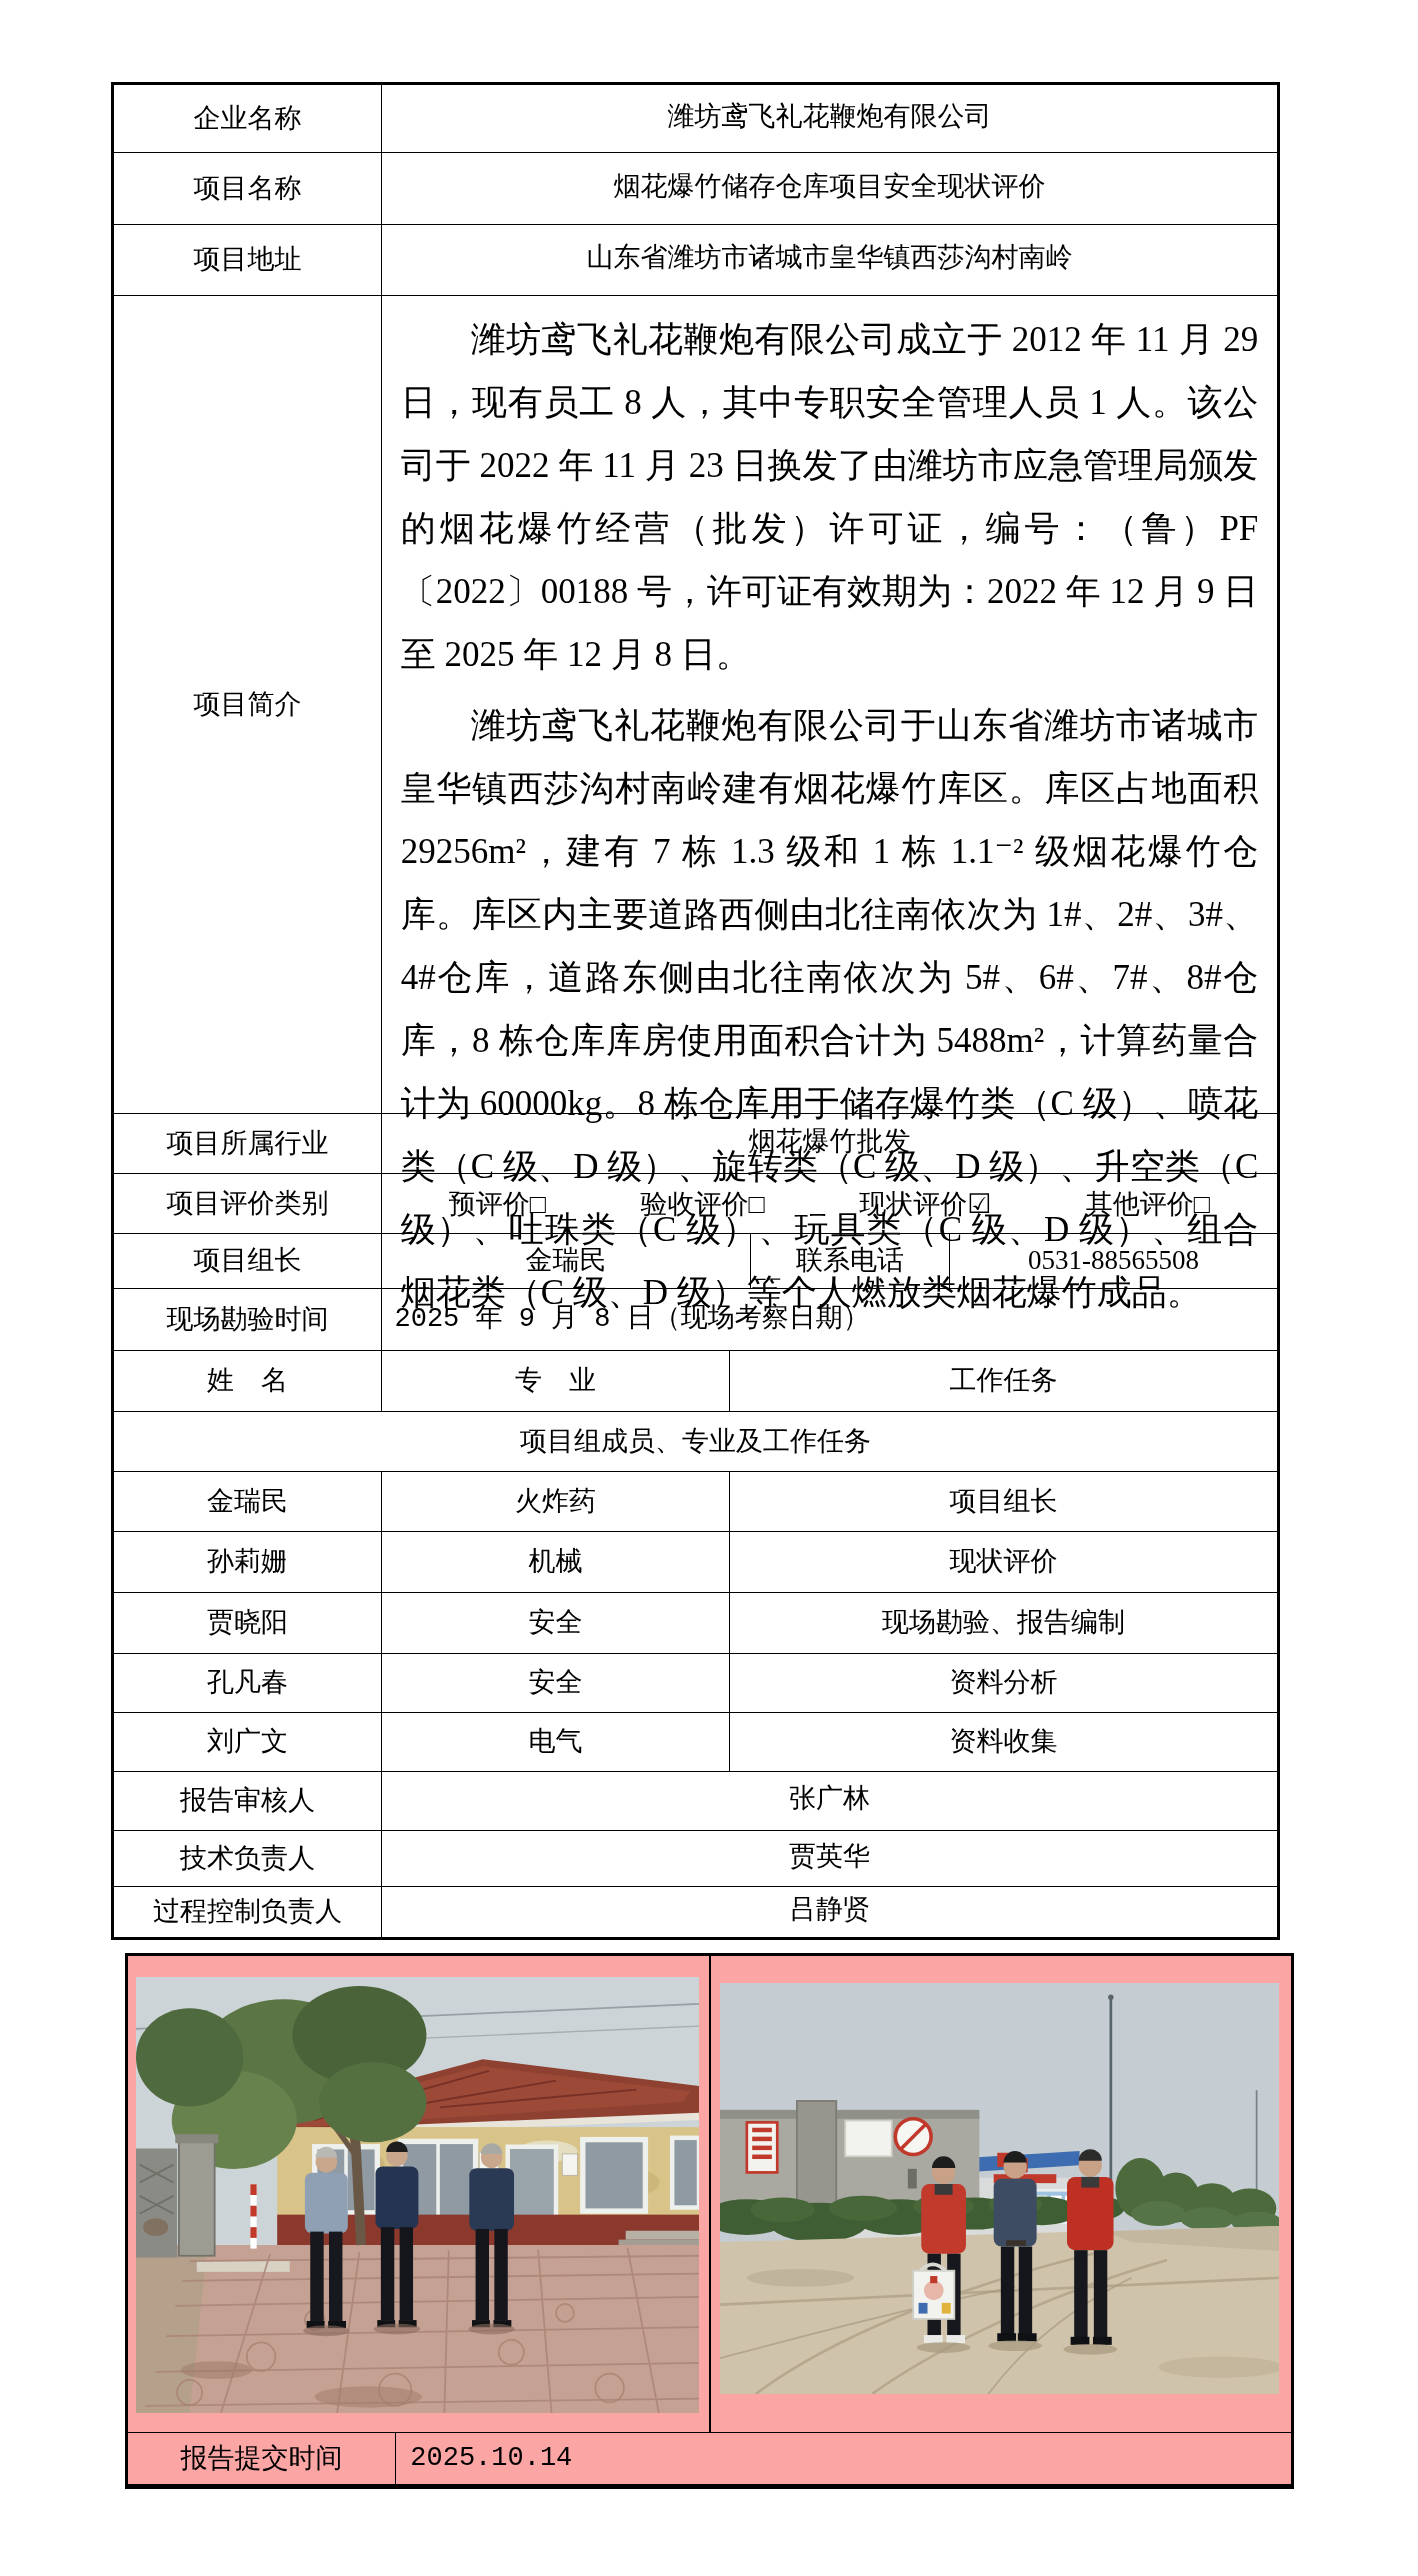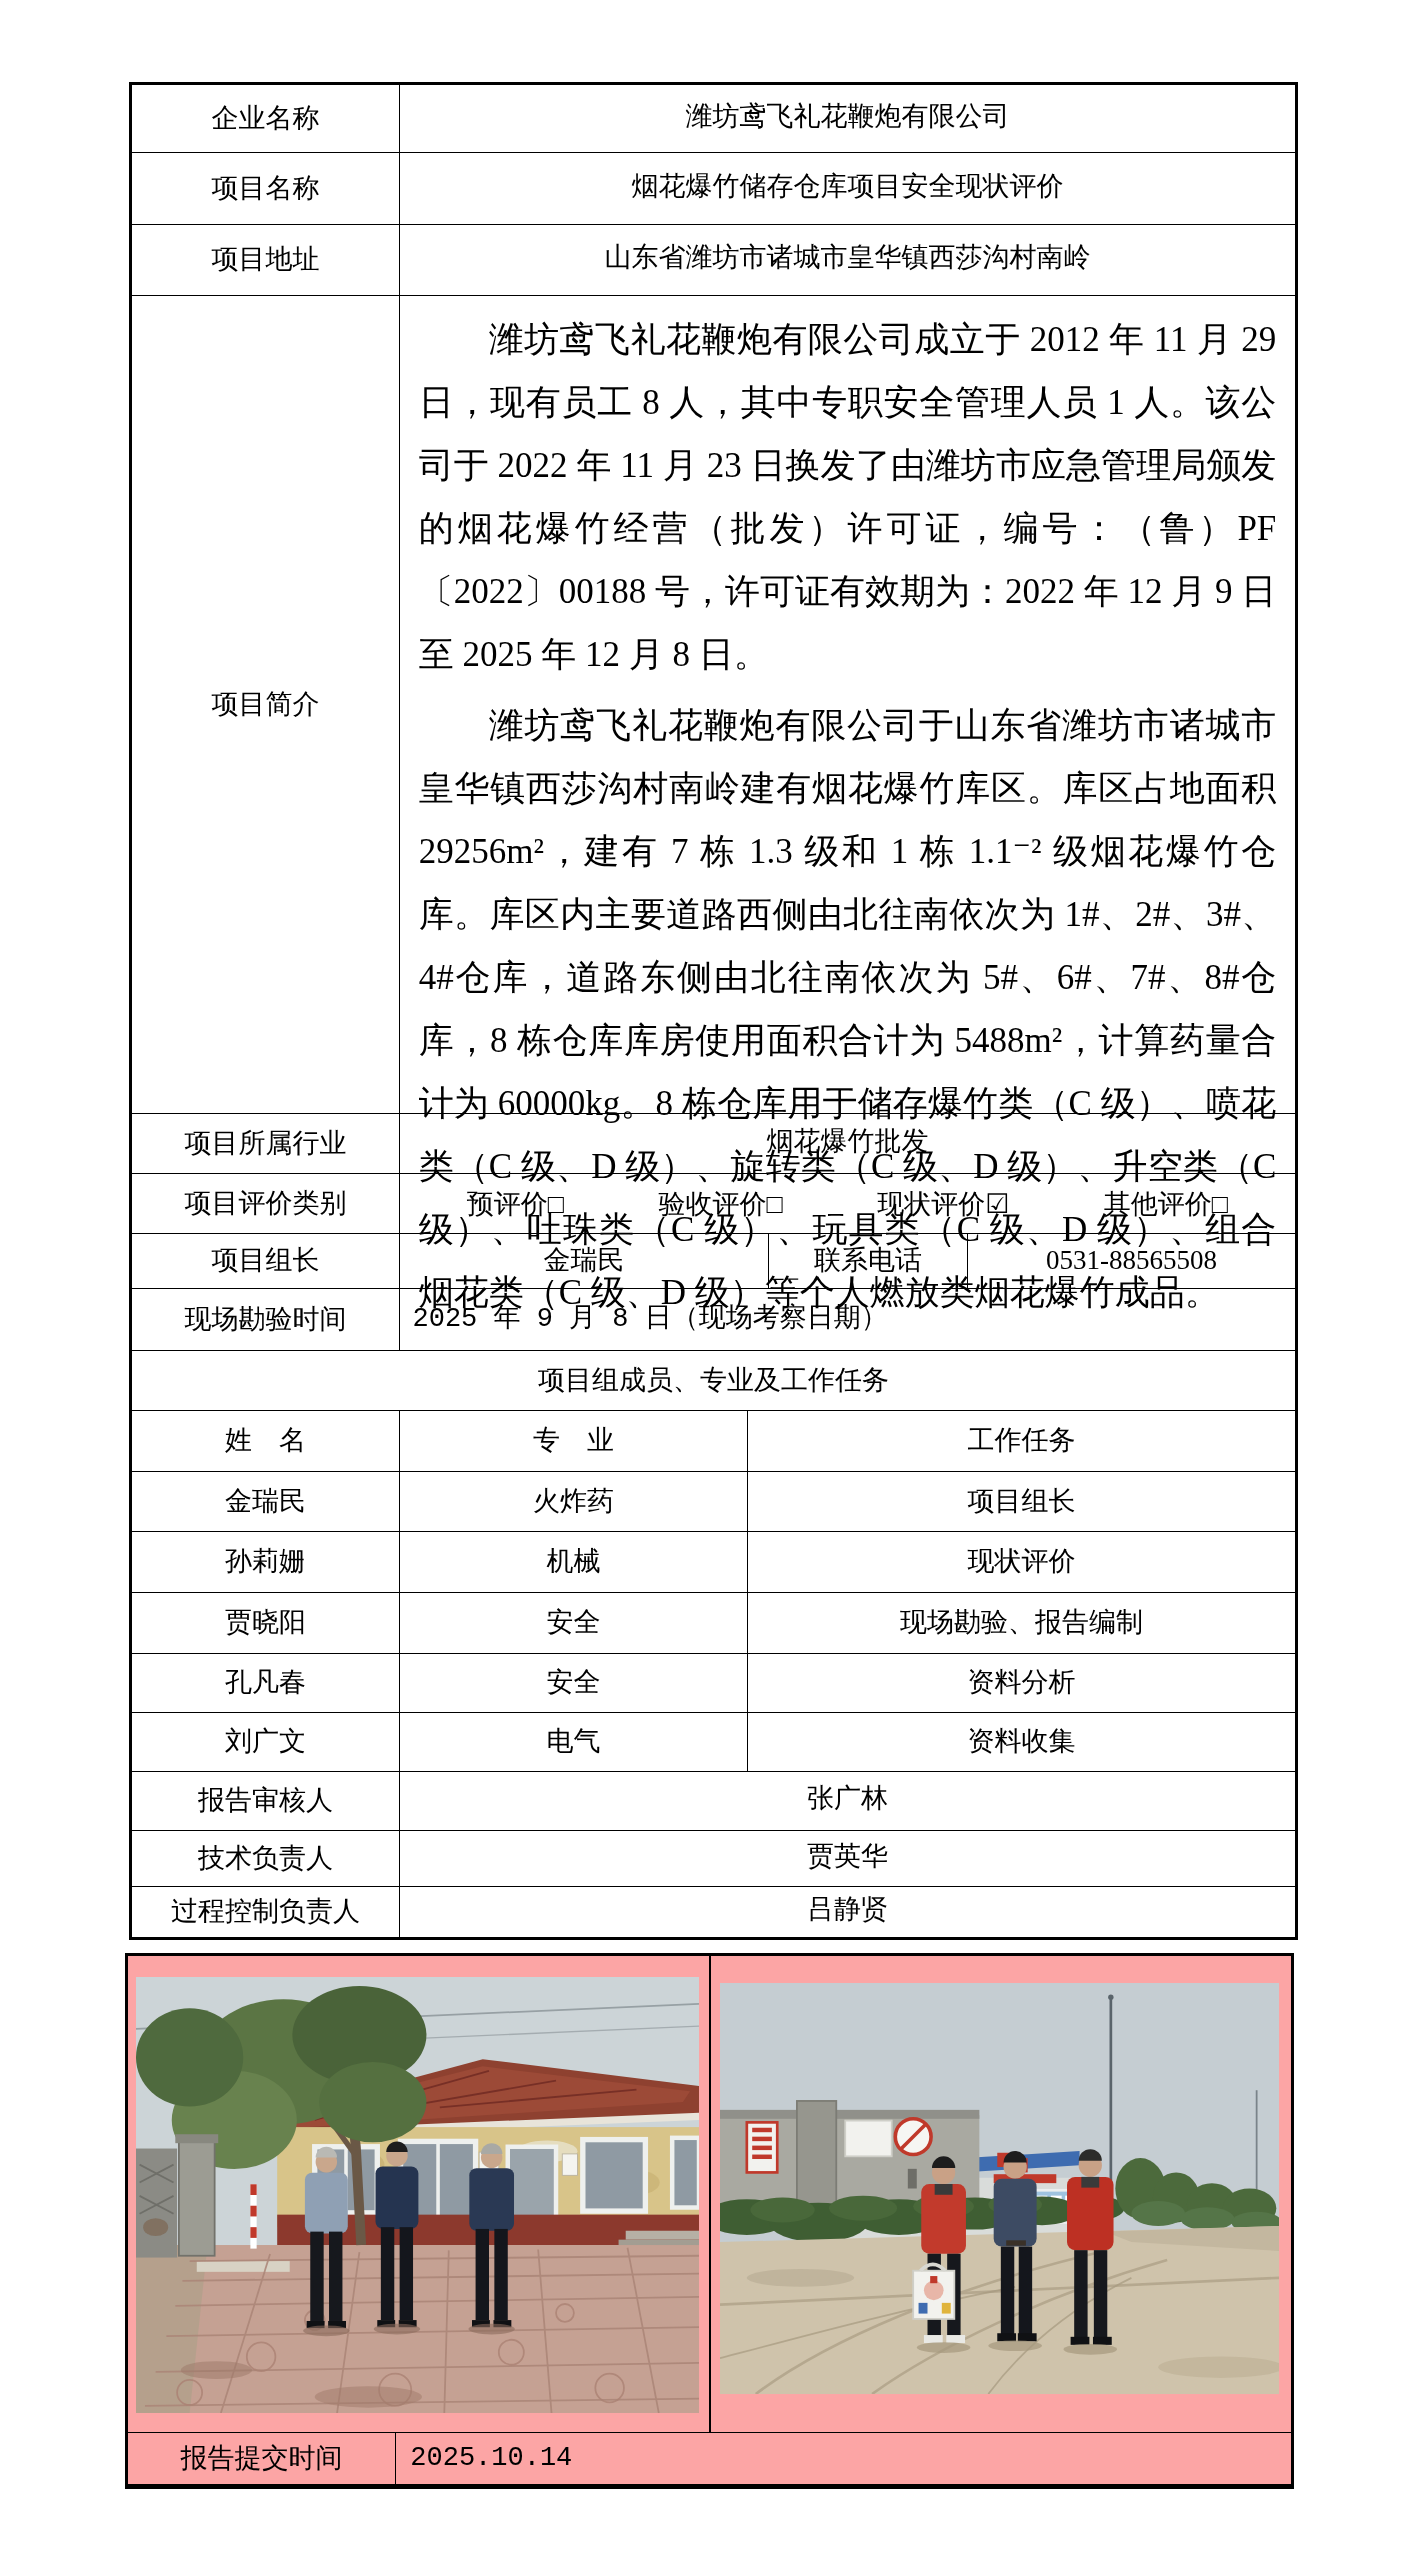--- a/index.html
+++ b/index.html
@@ -2,21 +2,21 @@
 <html style="font-size:14.3px"><head>
 <meta charset="utf-8">
 <style>
   html,body{margin:0;padding:0;background:#ffffff;}
   .page{
     position:relative; width:1418px; height:2576px; background:#ffffff;
     font-family:"Liberation Serif","DejaVu Serif",serif; color:#000; overflow:hidden;
   }
   
   .main-table{
-    position:absolute; left:129px; top:82px; width:1169px;
+    position:absolute; left:111px; top:82px; width:1169px;
     border:3.6px solid #000; box-sizing:border-box; background:#fff;
   }
   .row{display:flex; align-items:stretch; box-sizing:border-box;}
   .row + .row{border-top:1.8px solid #000;}
   .c{display:flex; align-items:center; justify-content:center;
      box-sizing:border-box; font-size:27px; line-height:1.25; text-align:center;}
   .lab{width:268px; flex:none; border-right:1.8px solid #000;}
   .val{flex:1;font-family:Liberation Mono, monospace;}
   .val-left{justify-content:flex-start; text-align:left; padding-left:12.5px;}
   
@@ -97,28 +97,28 @@
       <div class="c c-name">金瑞民</div>
       <div class="c c-phl">联系电话</div>
       <div class="c c-ph">0531-88565508</div>
     </div>
 
     <div class="row" style="height:62px">
       <div class="c lab">现场勘验时间</div>
       <div class="c val val-left">2025 年 9 月 8 日（现场考察日期）</div>
     </div>
 
-    <div class="row" style="height:60px">
-      <div class="c" style="flex:1">项目组成员、专业及工作任务</div>
-    </div>
-
     <div class="row" style="height:61px">
       <div class="c lab">姓　名</div>
       <div class="c m2">专　业</div>
       <div class="c m3">工作任务</div>
+    </div>
+
+    <div class="row" style="height:60px">
+      <div class="c" style="flex:1">项目组成员、专业及工作任务</div>
     </div>
 
     <div class="row" style="height:60px">
       <div class="c lab">金瑞民</div>
       <div class="c m2">火炸药</div>
       <div class="c m3">项目组长</div>
     </div>
 
     <div class="row" style="height:61px">
       <div class="c lab">孙莉姗</div>

